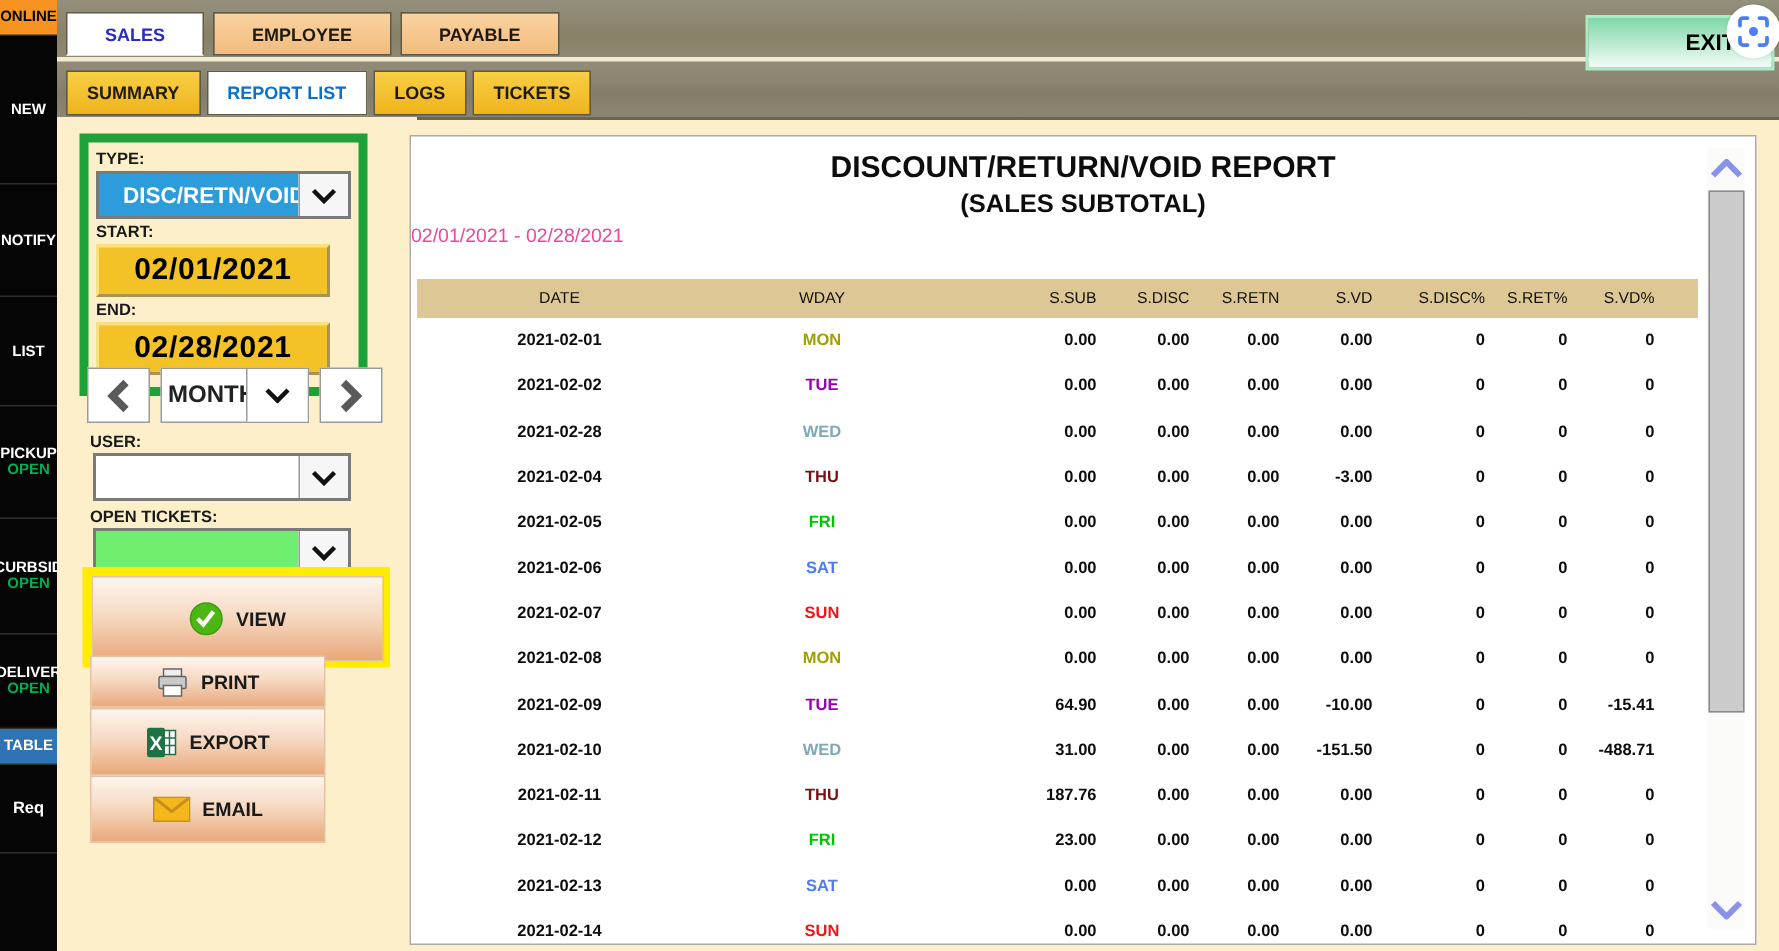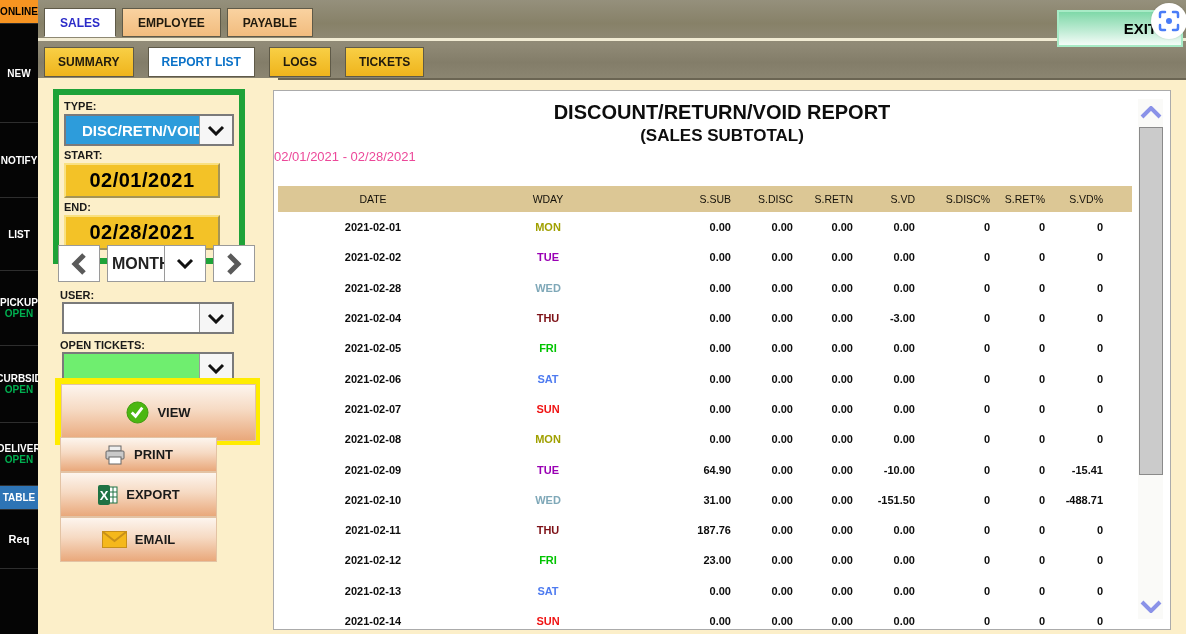--- a/index.html
+++ b/index.html
@@ -19,24 +19,24 @@
   .sb-item:nth-child(8){height:23px;background:#2E74B5;}
   .sb-item:nth-child(9){height:58px;font-size:11px;}
   .sb-fill{flex:1;}
   .sb-sub{color:#00B050;font-size:10px;font-weight:bold;}
 
   
   #header{position:absolute;left:38px;top:0;width:1148px;height:78px;border-bottom:2px solid #6B6553;
     background:linear-gradient(180deg,#95907C 0%,#878168 30%,#918B77 55%,#837D69 80%,#8B8571 100%);}
   #header .sep{position:absolute;left:0;top:38px;width:100%;height:3px;background:#F2ECD4;}
   #tabs-primary{position:absolute;left:6px;top:8px;display:flex;gap:6px;z-index:2;}
-  .tab1{height:27px;padding:0 15px;display:flex;align-items:center;justify-content:center;font-weight:bold;font-size:12px;
+  .tab1{height:27px;padding:0 25px;display:flex;align-items:center;justify-content:center;font-weight:bold;font-size:12px;
     background:linear-gradient(#F9D2A0,#F2BC7E);color:#201a0e;border:1px solid #5f5a48;cursor:pointer;text-align:center;}
   .tab1.active{background:#ffffff;color:#2B2BC8;border-bottom:1px solid #fff;}
-  #tabs-secondary{position:absolute;left:6px;top:47px;display:flex;gap:14px;z-index:2;}
+  #tabs-secondary{position:absolute;left:6px;top:47px;display:flex;gap:4px;z-index:2;}
   .tab2{height:28px;padding:0 13px;display:flex;align-items:center;justify-content:center;font-weight:bold;font-size:12px;
     background:linear-gradient(#F8CF45,#EFB41C);color:#201a0e;border:1px solid #5f5a48;cursor:pointer;}
   .tab2.active{background:#ffffff;color:#0B72C8;}
   #exit-btn{position:absolute;right:3px;top:10px;width:98px;height:33px;cursor:pointer;
     background:linear-gradient(180deg,#7FD8A8 0%,#BDEBD3 55%,#F4FCF8 100%);
     border:2px solid #A8EBC6;display:flex;align-items:center;justify-content:flex-end;padding-right:24px;
     font-weight:bold;font-size:15px;color:#000;z-index:3;}
   #scan-icon{position:absolute;right:-6px;top:-9px;width:36px;height:36px;background:#fff;border-radius:50%;
     display:flex;align-items:center;justify-content:center;box-shadow:0 0 2px rgba(0,0,0,.15);}
 

